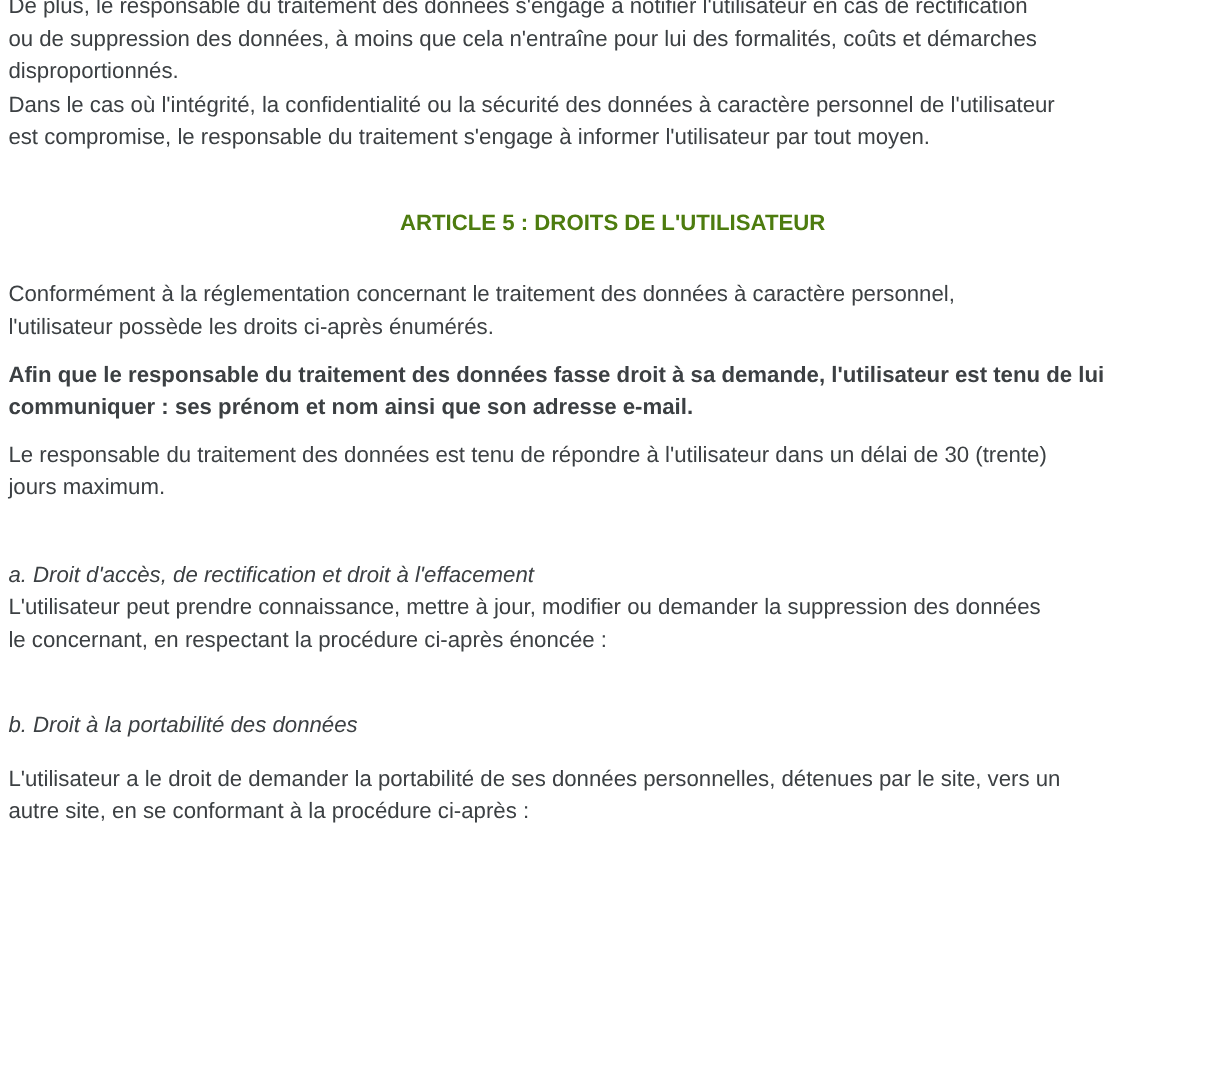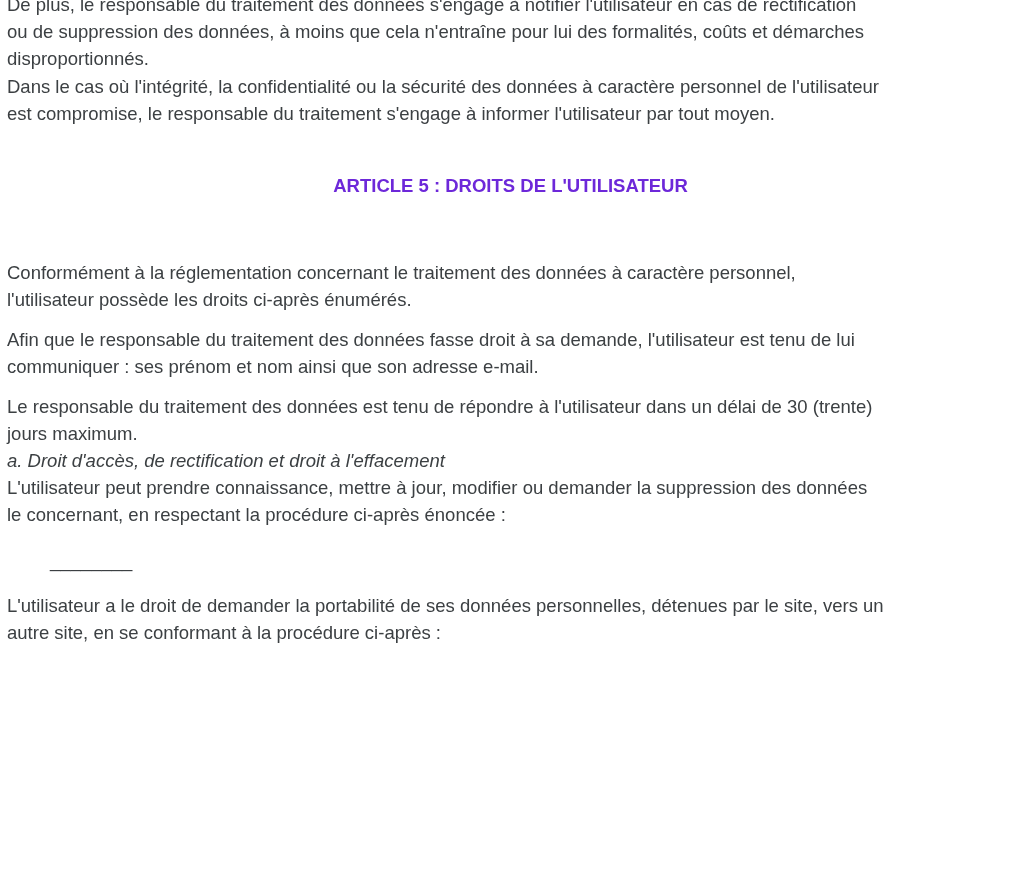--- a/index.html
+++ b/index.html
@@ -23,37 +23,37 @@
   }
   .block {
     white-space: pre;          
     margin: 0;
   }
   .p2  { margin-top: 1px; }
   .h-article {
     margin-top: 45px;
     text-align: center;
     font-weight: bold;
-    color: #6d28d9;
+    color: #4d7c0f;
   }
-  .p3  { margin-top: 60px; }
-  .p4  { margin-top: 13px; }
+  .p3  { margin-top: 32px; }
+  .p4  { margin-top: 13px; font-weight: bold; }
   .p5  { margin-top: 13px; }
   .section-a {
     margin-top: 49px;
     margin-left: 20px;
   }
   .section-a .sec-prefix {
     font-weight: bold;
     color: #23272d;
   }
   .sub-italic {
     font-style: italic;
   }
-  .sub-a { }
+  .sub-a { margin-top: 46px; }
   .p6  { }
   .underscore-line {
     margin-top: 19px;
     margin-left: 43px;
   }
   .sub-b { margin-top: 44px; }
   .p7  { margin-top: 18px; }
 </style>
 </head>
 <body>
@@ -77,19 +77,19 @@
 
   <div class="block p5">Le responsable du traitement des données est tenu de répondre à l'utilisateur dans un délai de 30 (trente)
 jours maximum.</div>
 
 
   <div class="block sub-italic sub-a">a. Droit d'accès, de rectification et droit à l'effacement</div>
 
   <div class="block p6">L'utilisateur peut prendre connaissance, mettre à jour, modifier ou demander la suppression des données
 le concernant, en respectant la procédure ci-après énoncée :</div>
 
-  <div class="block underscore-line">________</div>
 
+  <div class="block sub-italic sub-b">b. Droit à la portabilité des données</div>
 
   <div class="block p7">L'utilisateur a le droit de demander la portabilité de ses données personnelles, détenues par le site, vers un
 autre site, en se conformant à la procédure ci-après :</div>
 
 </div>
 
 </body></html>

